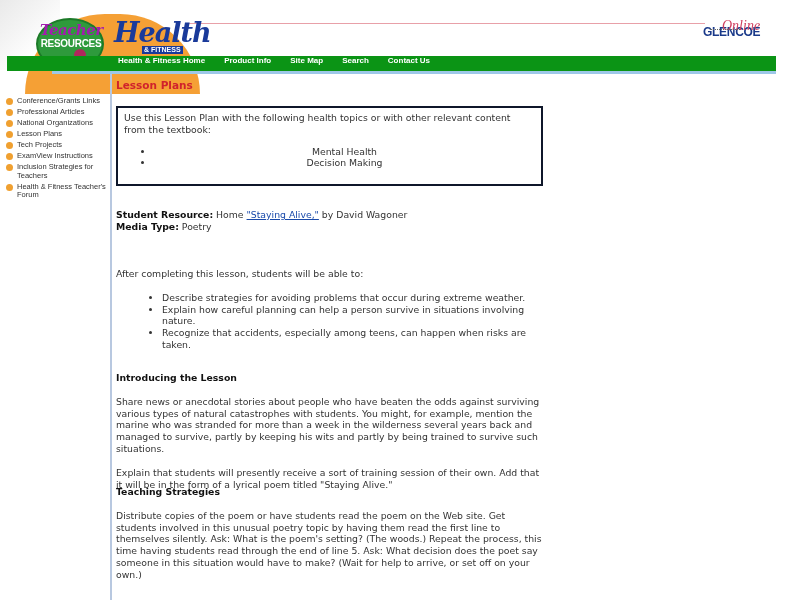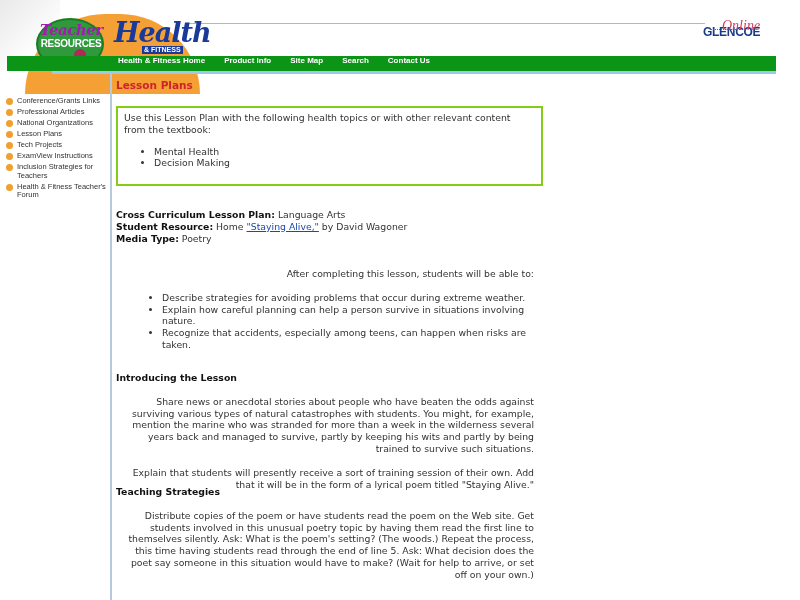--- a/index.html
+++ b/index.html
@@ -108,31 +108,31 @@
   .main {
     position: absolute; left: 116px; top: 78px; width: 430px;
     font-size: 9.3px; line-height: 11.8px; color: #333;
   }
   .page-title {
     color: #d0222c; font-weight: bold; font-size: 10.5px;
     margin: 2px 0 0 0; height: 14px;
   }
   .topics-box {
     position: absolute; left: 0; top: 28px; width: 427px; height: 80px;
-    border: 2px solid #84cc16; padding: 4px 6px;
+    border: 2px solid #0f172a; padding: 4px 6px;
   }
   .topics-box p { margin: 0; }
-  .topics-box ul { margin: 10px 0 0 0; padding-left: 30px; }
+  .topics-box ul { margin: 10px 0 0 0; padding-left: 30px; text-align: center; }
   .topics-box li { margin: 0; }
   .meta { position: absolute; left: 0; top: 131px; width: 430px; }
   .meta b { color: #111; }
   .meta a { color: #1a4aaa; text-decoration: underline; }
   .section { position: absolute; left: 0; width: 430px; }
   .section h3 { margin: 0; font-size: 9.3px; font-weight: bold; color: #111; }
-  .section p { margin: 12px; text-align: right; }
+  .section p { margin: 0; }
   .section ul { margin: 16px; padding-left: 30px; }
 </style>
 </head>
 <body>
 
 <div class="header">
   <div class="header-fade"></div>
   <div class="red-rule"></div>
   <div class="orange-arc"></div>
   <div class="tr-logo"></div>
@@ -199,24 +199,20 @@
   <div class="topics-box">
     <p>Use this Lesson Plan with the following health topics or with other relevant content from the textbook:</p>
     <ul>
       <li>Mental Health</li>
       <li>Decision Making</li>
     </ul>
   </div>
 
   <div class="meta">
     <div>
-      <b>Cross Curriculum Lesson Plan:</b>
-      <span>Language Arts</span>
-    </div>
-    <div>
       <b>Student Resource:</b>
       <span>Home</span>
       <a>"Staying Alive,"</a>
       <span>by David Wagoner</span>
     </div>
     <div>
       <b>Media Type:</b>
       <span>Poetry</span>
     </div>
   </div>

